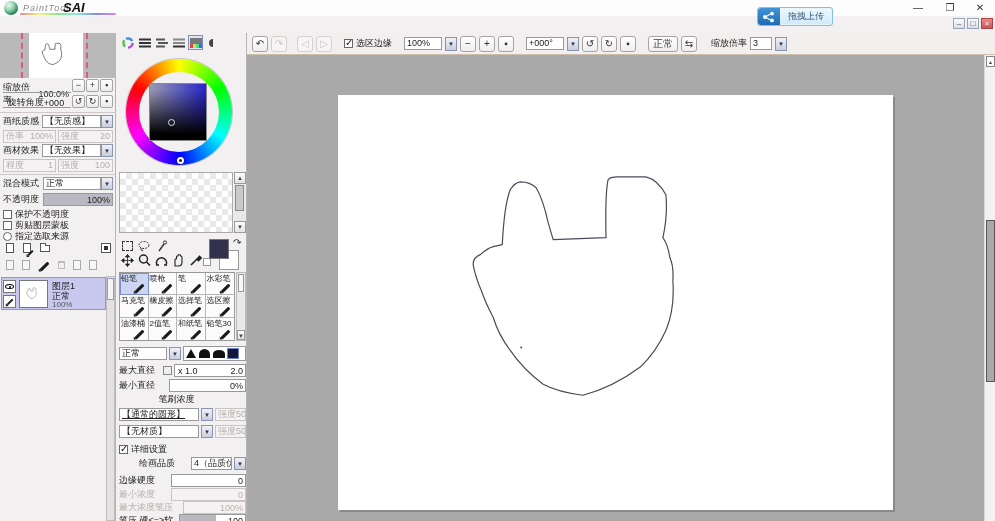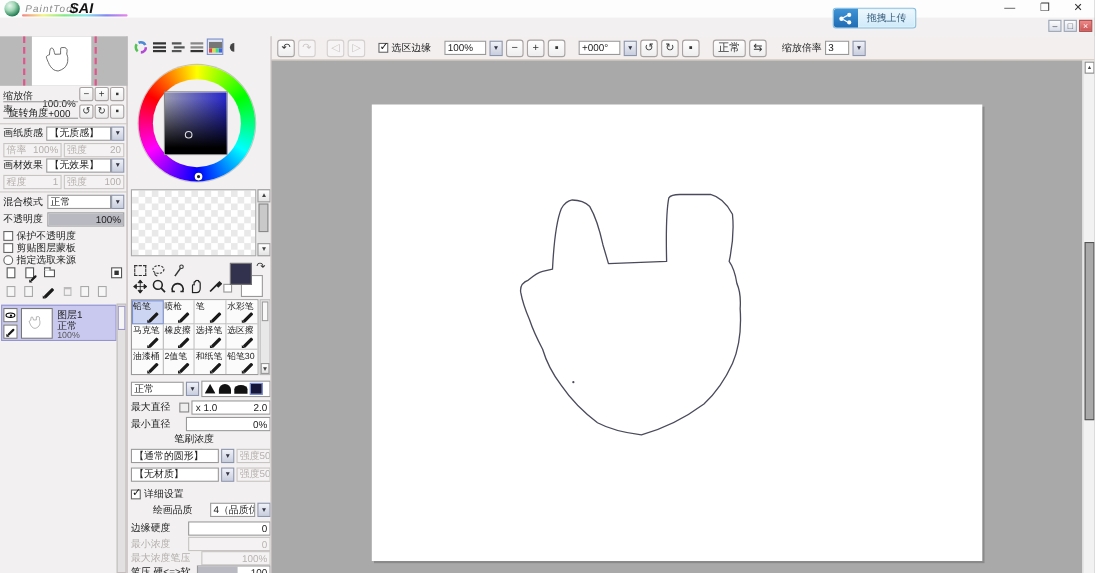--- a/index.html
+++ b/index.html
@@ -461,21 +461,21 @@
         </div>
     </div>
     <div class="row" style="left:2px; top:360px; width:127px; gap:2px;flex-direction:column;">
       <span style="width:48px;">笔刷浓度</span>
       <div class="sl" style="flex:1;">
           <div class="fill" style="width:100%;"></div>
           <span class="val">100</span>
         </div>
     </div>
     <div class="row" style="left:2px; top:375px; width:127px; gap:2px;">
-      <div class="fld" style="width:80px;">【通常的圆形】</div>
+      <div class="fld" style="width:80px;text-decoration:underline;">【通常的圆形】</div>
       <div class="ddbtn">▼</div>
       <div class="fld dis" style="flex:1; display:flex; justify-content:space-between;">
         <span>强度</span>
           <span>50</span>
       </div>
     </div>
     <div class="row" style="left:2px; top:392px; width:127px; gap:2px;">
       <div class="fld" style="width:80px;">【无材质】</div>
       <div class="ddbtn">▼</div>
       <div class="fld dis" style="flex:1; display:flex; justify-content:space-between;">

